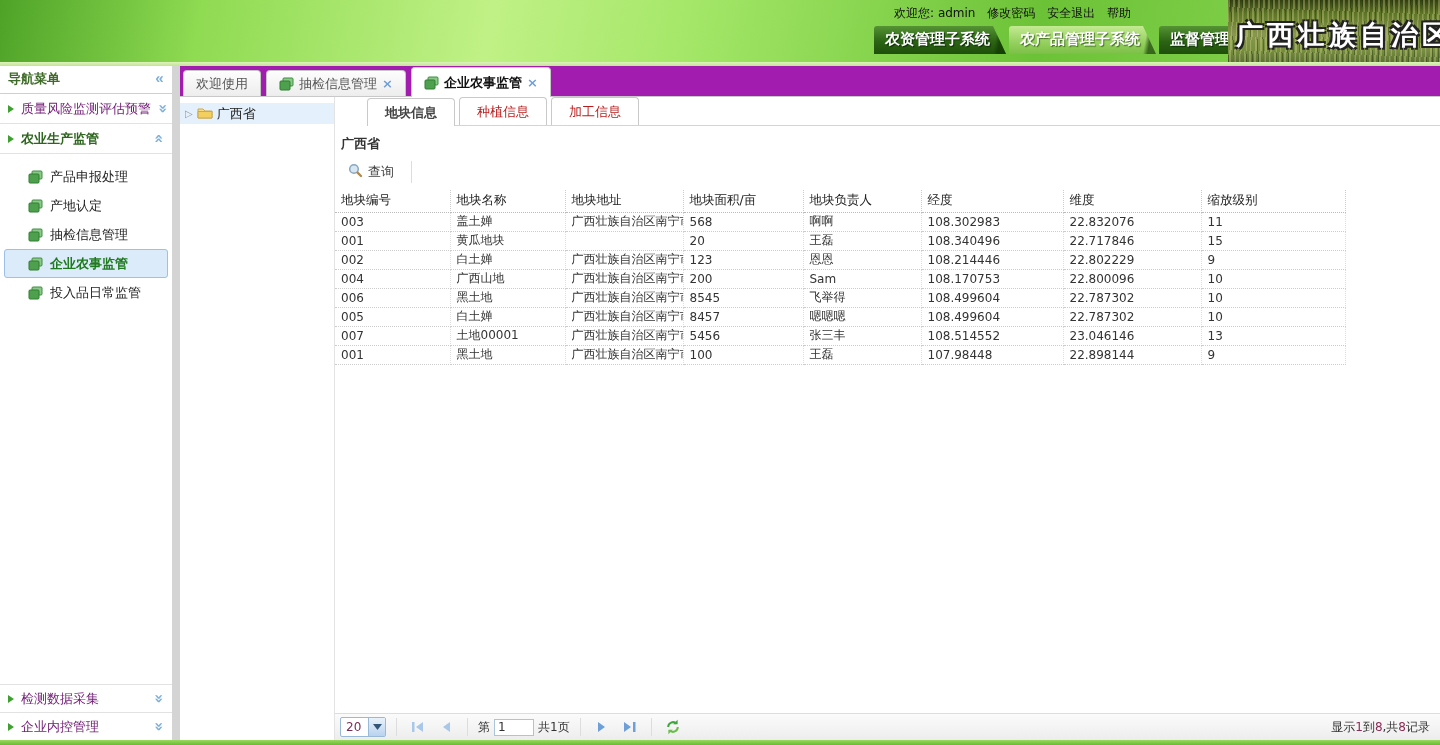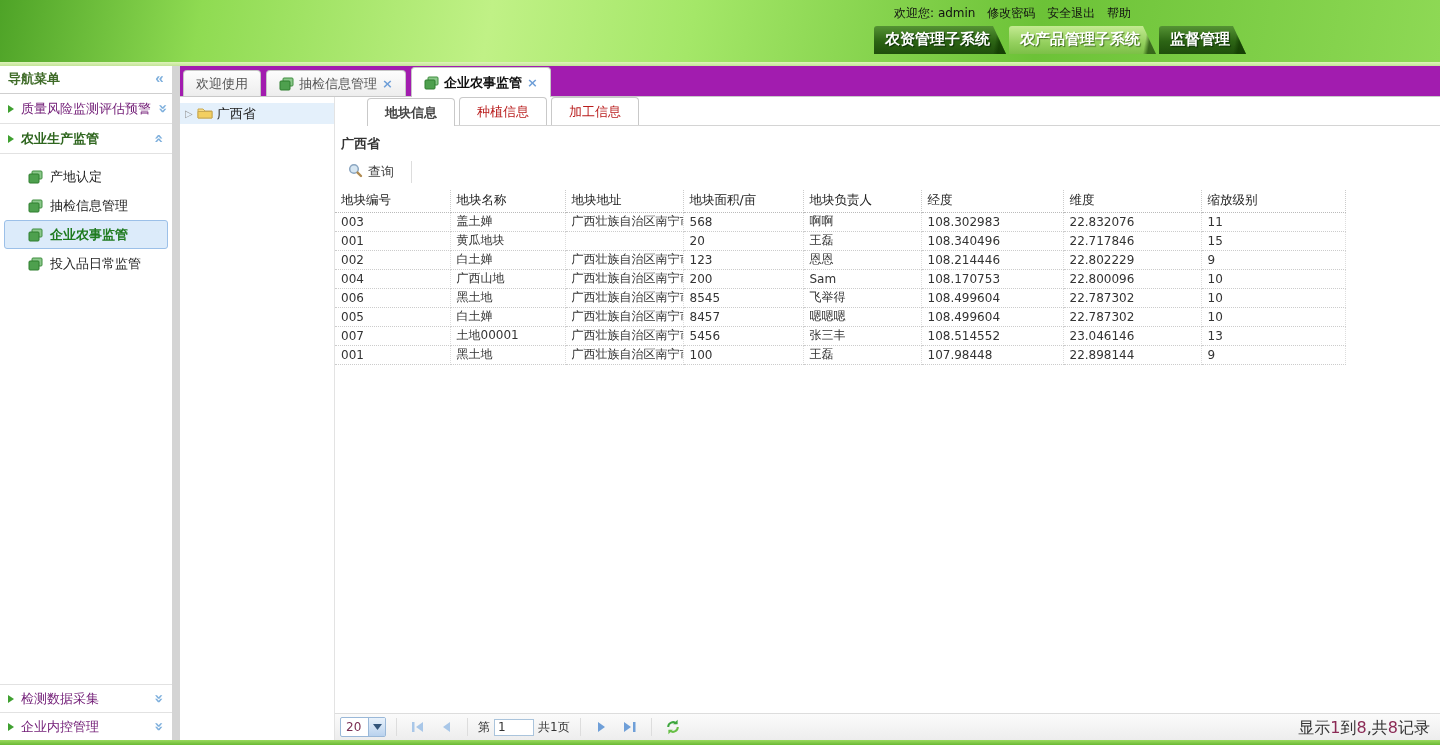--- a/index.html
+++ b/index.html
@@ -103,21 +103,21 @@
   .page-size { display:flex; align-items:center; width:46px; height:20px; border:1px solid #9ab8d8;
     background:#fff; border-radius:2px; cursor:pointer; }
   .page-size .val { flex:1; padding-left:5px; color:#7a2e52; font-size:12px; }
   .page-size .arrow-btn { width:17px; height:100%; border-left:1px solid #9ab8d8;
     background:linear-gradient(180deg,#e9f2fb,#b9d2ee); display:flex; align-items:center; justify-content:center; }
   .pg-sep { width:1px; height:18px; background:#ddd; margin:0 4px; }
   .pg-btn { width:22px; height:20px; display:flex; align-items:center; justify-content:center; cursor:pointer; }
   .pg-text { font-size:12px; color:#333; display:flex; align-items:center; gap:4px; }
   .pg-input { width:40px; height:17px; border:1px solid #aac4dc; font-size:12px; padding-left:3px;
     font-family:inherit; color:#333; }
-  .record-info { position:absolute; right:10px; top:0; height:27px; line-height:27px; font-size:16px; color:#333; }
+  .record-info { position:absolute; right:10px; top:0; height:27px; line-height:27px; font-size:12px; color:#333; }
   .record-info .digit { color:#8b2a55; }
 
   .bottombar { position:absolute; left:0; top:740px; width:1440px; height:5px;
     background:linear-gradient(180deg,#9ada5e,#6ab934); }
 </style>
 </head>
 <body>
 
 <div class="header">
   <div class="header-right">
@@ -133,20 +133,23 @@
         <span>农资管理子系统</span><span class="edge"></span>
       </div>
       <div class="sys-tab active">
         <span>农产品管理子系统</span><span class="edge"></span>
       </div>
       <div class="sys-tab">
         <span>监督管理</span><span class="edge"></span>
       </div>
     </div>
   </div>
+  <div class="wheat">
+    <div class="wheat-text">广西壮族自治区</div>
+  </div>
 </div>
 <div class="header-strip"></div>
 
 <div class="sidebar">
   <div class="nav-header">
     <span>导航菜单</span>
     <span class="chev">«</span>
   </div>
 
   <div class="acc-header">
@@ -154,20 +157,29 @@
     <span class="acc-label">质量风险监测评估预警</span>
     <span class="chev down">»</span>
   </div>
   <div class="acc-header expanded">
     <span class="tri"></span>
     <span class="acc-label">农业生产监管</span>
     <span class="chev up">«</span>
   </div>
 
   <div class="menu">
+    <div class="menu-item">
+      <span class="books-icon">
+          <svg width="15" height="14">
+            <rect x="4" y="1" width="10" height="8" rx="1" fill="#8cc88c" stroke="#3e8e3e"></rect>
+            <rect x="1" y="4" width="10" height="9" rx="1" fill="#4ea04e" stroke="#2e7e2e"></rect>
+          </svg>
+        </span>
+      <span>产品申报处理</span>
+    </div>
     <div class="menu-item">
       <span class="books-icon">
           <svg width="15" height="14">
             <rect x="4" y="1" width="10" height="8" rx="1" fill="#8cc88c" stroke="#3e8e3e"></rect>
             <rect x="1" y="4" width="10" height="9" rx="1" fill="#4ea04e" stroke="#2e7e2e"></rect>
           </svg>
         </span>
       <span>产地认定</span>
     </div>
     <div class="menu-item">

